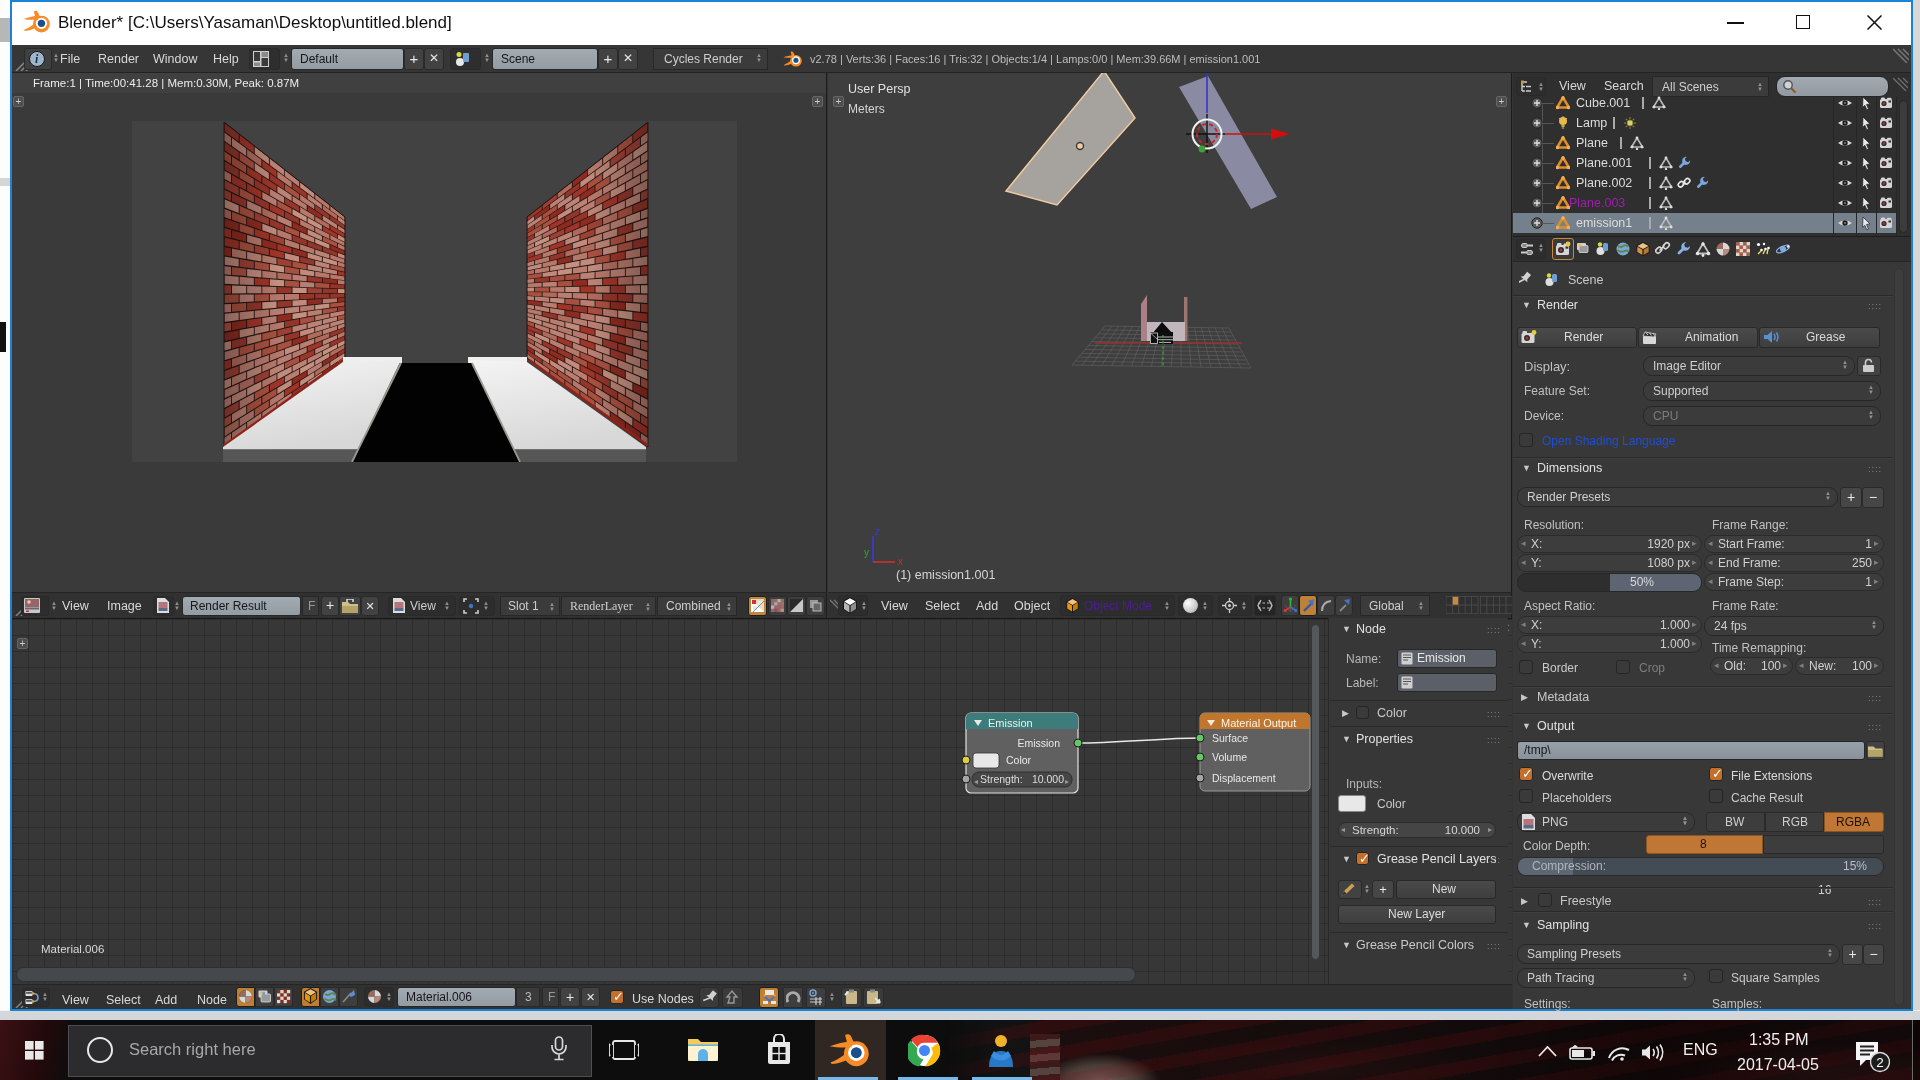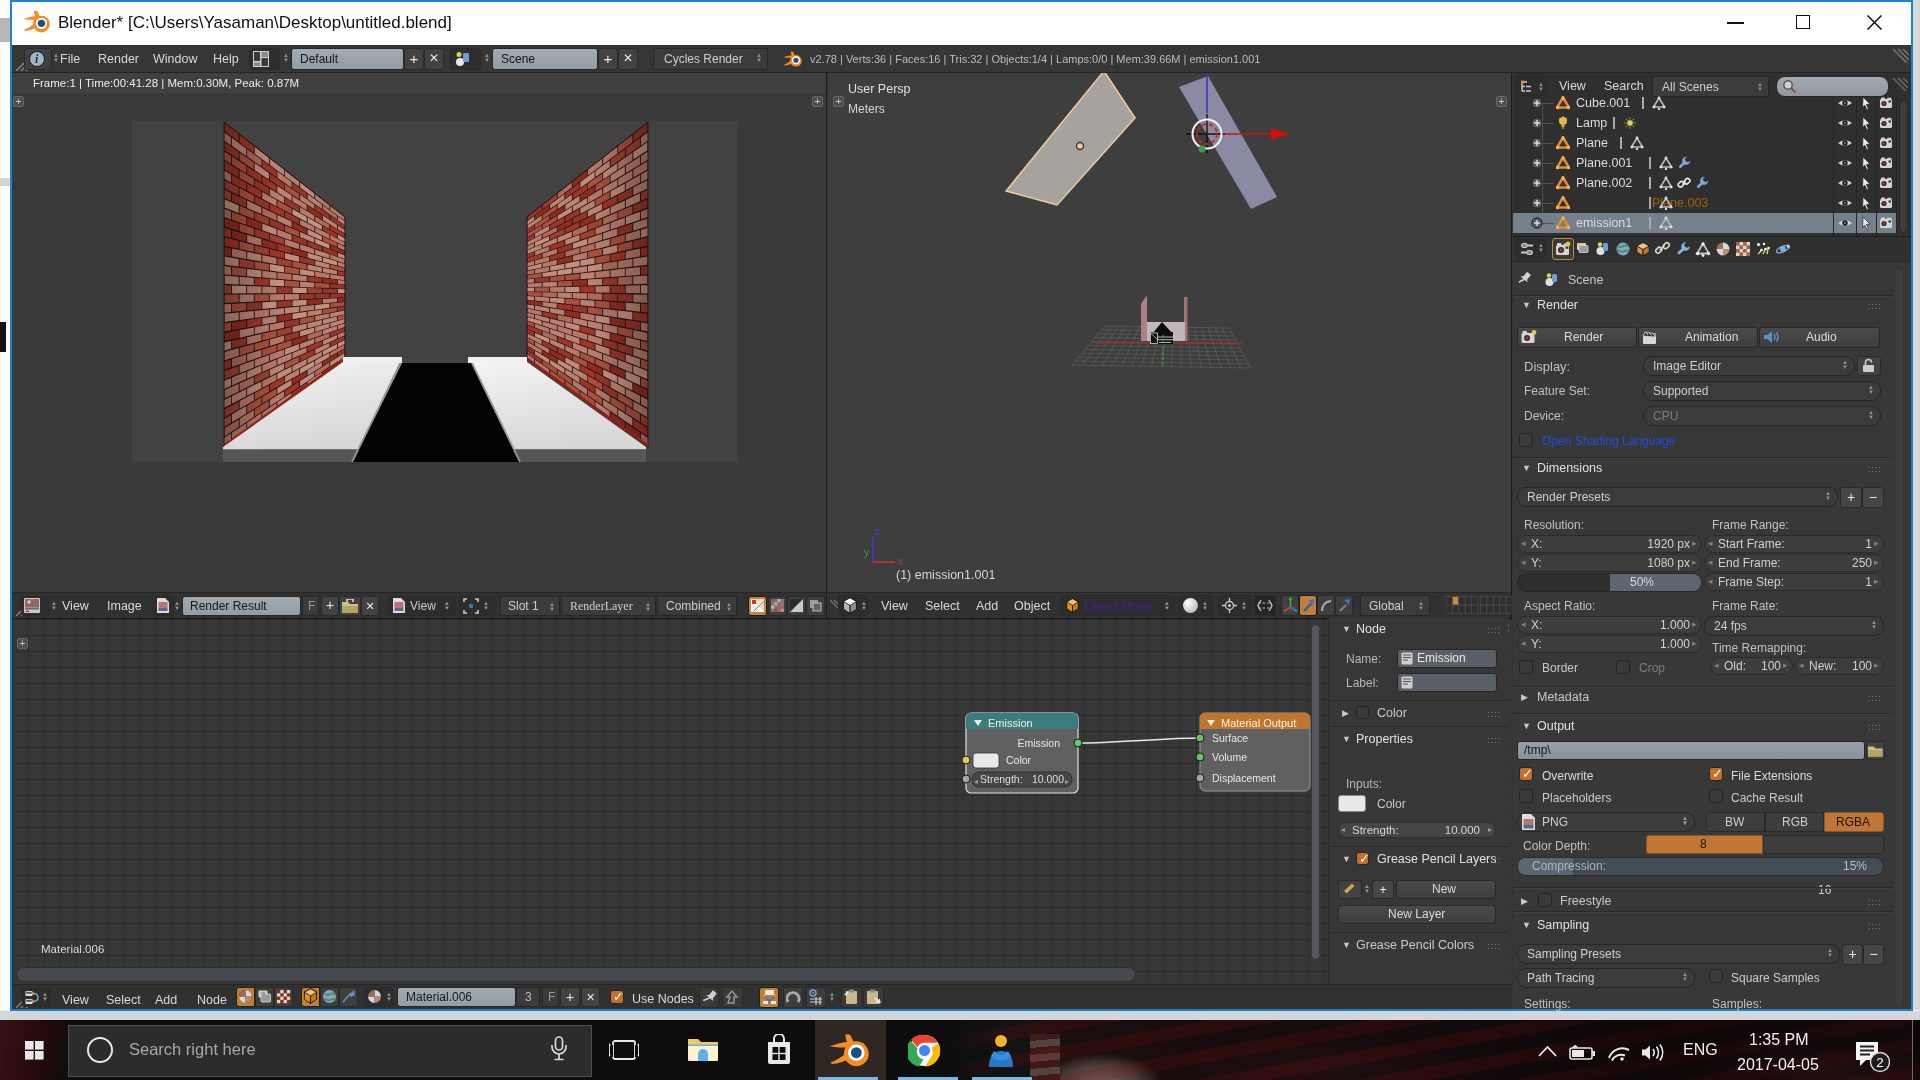--- a/index.html
+++ b/index.html
@@ -1230,21 +1230,21 @@
     <svg class="abs" style="left:1879px;top:176px" width="14" height="14">
         <use href="#i-cam"></use>
       </svg>
     <svg class="abs" style="left:1531px;top:197px" width="12" height="12">
         <use href="#i-plus"></use>
       </svg>
     <div class="abs" style="left:1542px;top:203px;width:12px;height:1px;background:#555;"></div>
     <svg class="abs" style="left:1556px;top:196px" width="14" height="14">
         <use href="#i-mesh"></use>
       </svg>
-    <div class="txt" style="left:1652px;top:196px;font-size:12.5px;color:#a16207;">Plane.003</div>
+    <div class="txt" style="left:1569px;top:196px;font-size:12.5px;color:#a21caf;">Plane.003</div>
     <div class="abs" style="left:1649px;top:197px;width:2px;height:12px;background:#aaa;"></div>
     <svg class="abs" style="left:1659px;top:196px" width="14" height="14">
         <use href="#i-meshdata"></use>
       </svg>
     <svg class="abs" style="left:1838px;top:196px" width="14" height="14">
         <use href="#i-eye"></use>
       </svg>
     <svg class="abs" style="left:1859px;top:196px" width="14" height="14">
         <use href="#i-cursor"></use>
       </svg>
@@ -1441,21 +1441,21 @@
     <div class="abs" style="left:1513px;top:295px;width:380px;height:1px;background:#2a2a2a;"></div>
     <div class="abs" style="left:1513px;top:296px;width:380px;height:1px;background:#3f3f3f;"></div>
     <div class="txt" style="left:1522px;top:300px;font-size:9px;color:#c8c8c8;">▼</div>
     <div class="txt" style="left:1537px;top:298px;font-size:12.5px;color:#e0e0e0;">Render</div>
     <div class="dots" style="left:1868px;top:301px;">::::</div>
     <div class="abs" style="left:1517px;top:327px;width:120px;height:21px;background:linear-gradient(#4a4a4a,#3e3e3e);border:1px solid #282828;border-radius:3px;"></div>
     <div class="txt" style="left:1564px;top:330px;font-size:12px;color:#dadada;">Render</div>
     <div class="abs" style="left:1638px;top:327px;width:120px;height:21px;background:linear-gradient(#4a4a4a,#3e3e3e);border:1px solid #282828;border-radius:3px;"></div>
     <div class="txt" style="left:1685px;top:330px;font-size:12px;color:#dadada;">Animation</div>
     <div class="abs" style="left:1759px;top:327px;width:121px;height:21px;background:linear-gradient(#4a4a4a,#3e3e3e);border:1px solid #282828;border-radius:3px;"></div>
-    <div class="txt" style="left:1806px;top:330px;font-size:12px;color:#dadada;">Audio</div>
+    <div class="txt" style="left:1806px;top:330px;font-size:12px;color:#dadada;">Grease</div>
     <svg class="abs" style="left:1521px;top:330px" width="16" height="15">
         <rect x="0.5" y="3" width="13" height="10" rx="1.5" fill="#d5d5d5"></rect>
         <rect x="1.5" y="1" width="4.5" height="3" rx="1" fill="#d5d5d5"></rect>
         <circle cx="6" cy="8" r="3" fill="#2e2e2e"></circle>
         <circle cx="6" cy="8" r="1.5" fill="#a33"></circle>
         <circle cx="13" cy="2.5" r="2.4" fill="#e8c83c"></circle>
       </svg>
     <svg class="abs" style="left:1642px;top:330px" width="16" height="15">
         <rect x="1" y="6" width="13" height="8" rx="1" fill="#d8d8d8"></rect>
         <path d="M1,6 L3,2 L14,4 L12,7 Z" fill="#2e2e2e" stroke="#d8d8d8" stroke-width="0.8"></path>

